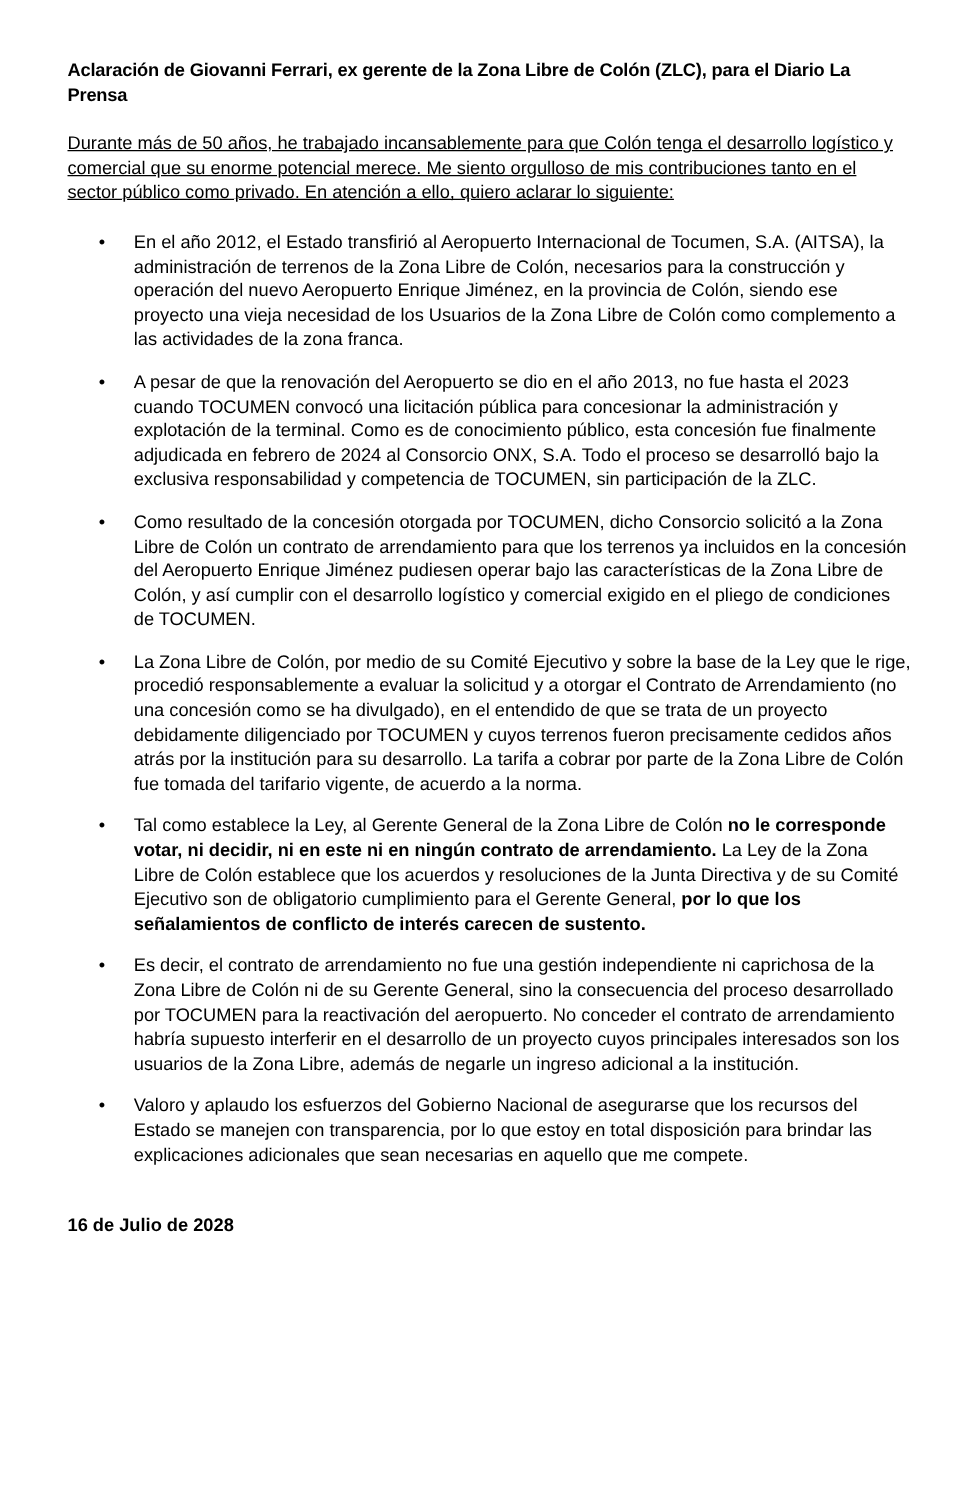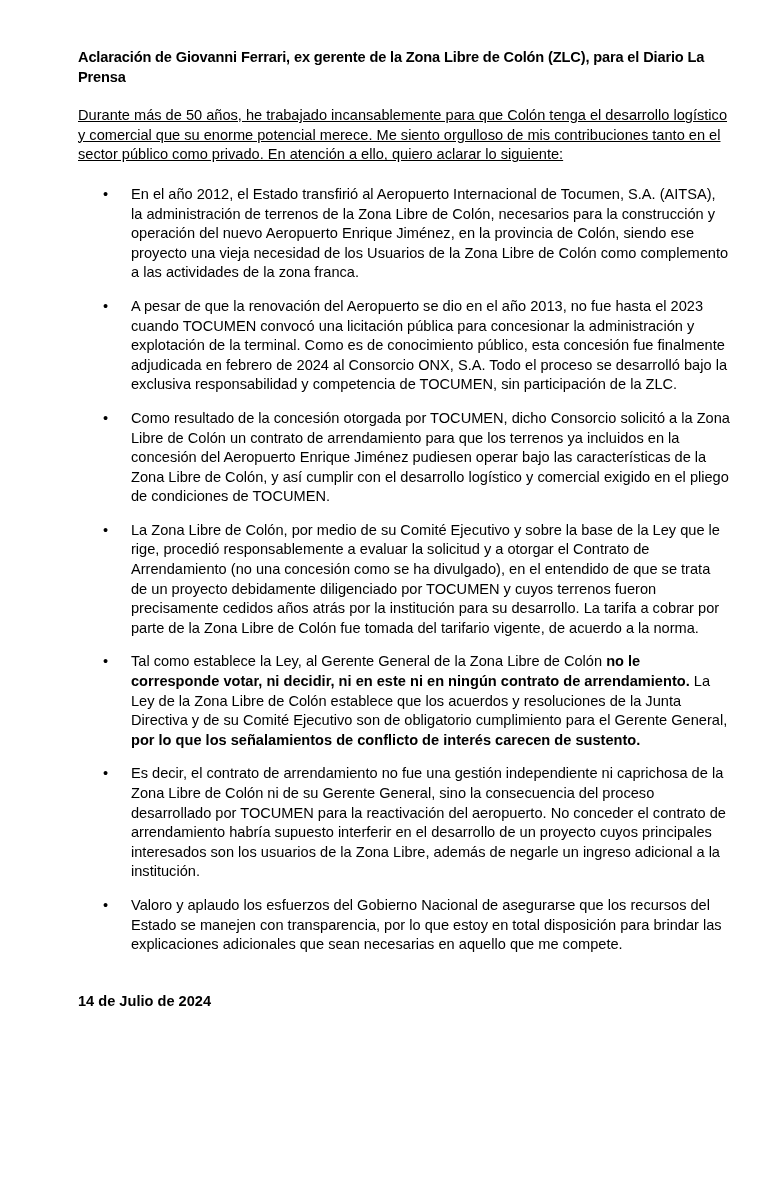--- a/index.html
+++ b/index.html
@@ -12,21 +12,21 @@
     height: 1194px;
     font-family: "Liberation Sans", sans-serif;
     color: #000000;
     -webkit-font-smoothing: antialiased;
   }
   .page {
     position: relative;
     width: 780px;
     height: 1194px;
     box-sizing: border-box;
-    padding: 48px 50px 0 78px;
+    padding: 48px 50px 0 54px;
     background: #ffffff;
     overflow: hidden;
     border-radius: 29px;
   }
   .doc-title {
     font-size: 14.6px;
     font-weight: bold;
     line-height: 19.6px;
     margin: 0 0 19px 0;
     max-width: 676px;
@@ -84,15 +84,15 @@
   <ul class="bullets">
       <li><span class="bullet-dot">•</span><span class="li-text">En el año 2012, el Estado transfirió al Aeropuerto Internacional de Tocumen, S.A. (AITSA), la administración de terrenos de la Zona Libre de Colón, necesarios para la construcción y operación del nuevo Aeropuerto Enrique Jiménez, en la provincia de Colón, siendo ese proyecto una vieja necesidad de los Usuarios de la Zona Libre de Colón como complemento a las actividades de la zona franca.</span></li>
       <li><span class="bullet-dot">•</span><span class="li-text">A pesar de que la renovación del Aeropuerto se dio en el año 2013, no fue hasta el 2023 cuando TOCUMEN convocó una licitación pública para concesionar la administración y explotación de la terminal. Como es de conocimiento público, esta concesión fue finalmente adjudicada en febrero de 2024 al Consorcio ONX, S.A. Todo el proceso se desarrolló bajo la exclusiva responsabilidad y competencia de TOCUMEN, sin participación de la ZLC.</span></li>
       <li><span class="bullet-dot">•</span><span class="li-text">Como resultado de la concesión otorgada por TOCUMEN, dicho Consorcio solicitó a la Zona Libre de Colón un contrato de arrendamiento para que los terrenos ya incluidos en la concesión del Aeropuerto Enrique Jiménez pudiesen operar bajo las características de la Zona Libre de Colón, y así cumplir con el desarrollo logístico y comercial exigido en el pliego de condiciones de TOCUMEN.</span></li>
       <li><span class="bullet-dot">•</span><span class="li-text">La Zona Libre de Colón, por medio de su Comité Ejecutivo y sobre la base de la Ley que le rige, procedió responsablemente a evaluar la solicitud y a otorgar el Contrato de Arrendamiento (no una concesión como se ha divulgado), en el entendido de que se trata de un proyecto debidamente diligenciado por TOCUMEN y cuyos terrenos fueron precisamente cedidos años atrás por la institución para su desarrollo. La tarifa a cobrar por parte de la Zona Libre de Colón fue tomada del tarifario vigente, de acuerdo a la norma.</span></li>
       <li><span class="bullet-dot">•</span><span class="li-text">Tal como establece la Ley, al Gerente General de la Zona Libre de Colón <b>no le corresponde votar, ni decidir, ni en este ni en ningún contrato de arrendamiento.</b> La Ley de la Zona Libre de Colón establece que los acuerdos y resoluciones de la Junta Directiva y de su Comité Ejecutivo son de obligatorio cumplimiento para el Gerente General, <b>por lo que los señalamientos de conflicto de interés carecen de sustento.</b></span></li>
       <li><span class="bullet-dot">•</span><span class="li-text">Es decir, el contrato de arrendamiento no fue una gestión independiente ni caprichosa de la Zona Libre de Colón ni de su Gerente General, sino la consecuencia del proceso desarrollado por TOCUMEN para la reactivación del aeropuerto. No conceder el contrato de arrendamiento habría supuesto interferir en el desarrollo de un proyecto cuyos principales interesados son los usuarios de la Zona Libre, además de negarle un ingreso adicional a la institución.</span></li>
       <li><span class="bullet-dot">•</span><span class="li-text">Valoro y aplaudo los esfuerzos del Gobierno Nacional de asegurarse que los recursos del Estado se manejen con transparencia, por lo que estoy en total disposición para brindar las explicaciones adicionales que sean necesarias en aquello que me compete.</span></li>
     </ul>
 
-  <div class="doc-date">14 de Julio de 2024</div>
+  <div class="doc-date">16 de Julio de 2028</div>
 
 </div>
 
 </body></html>

